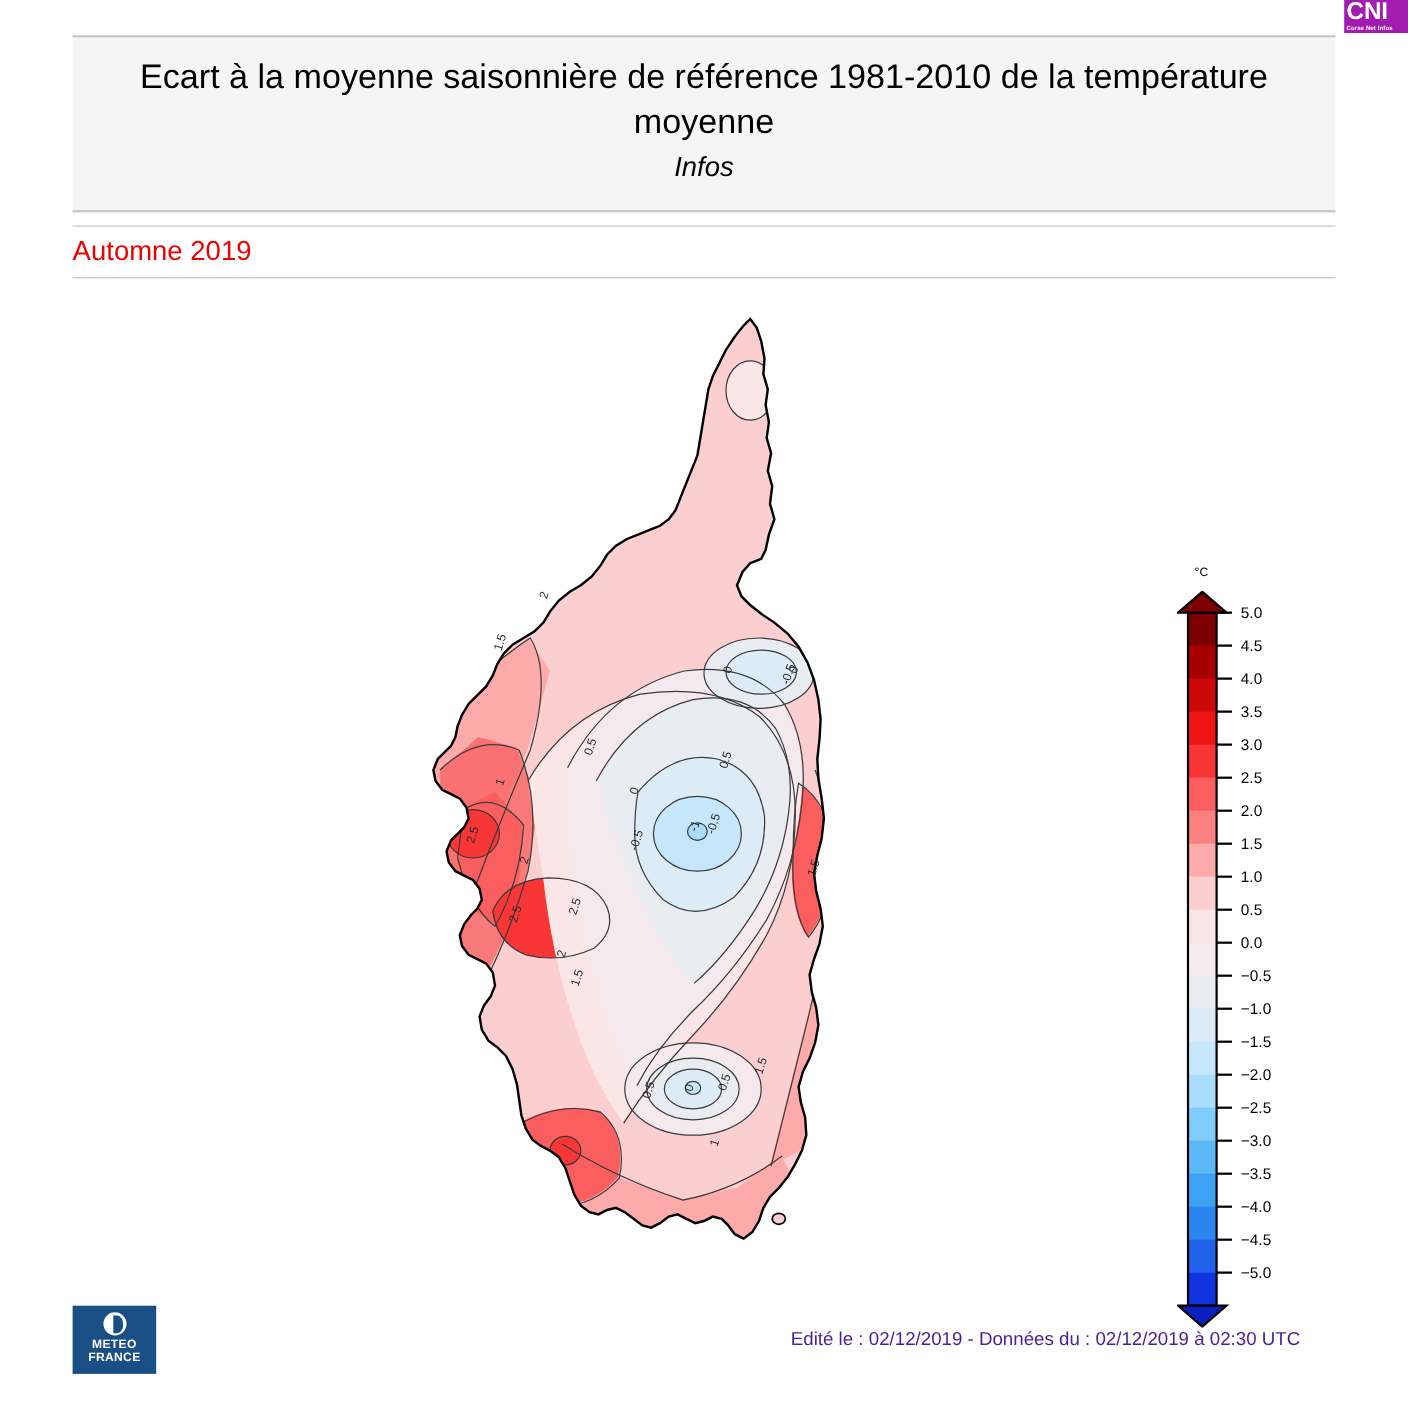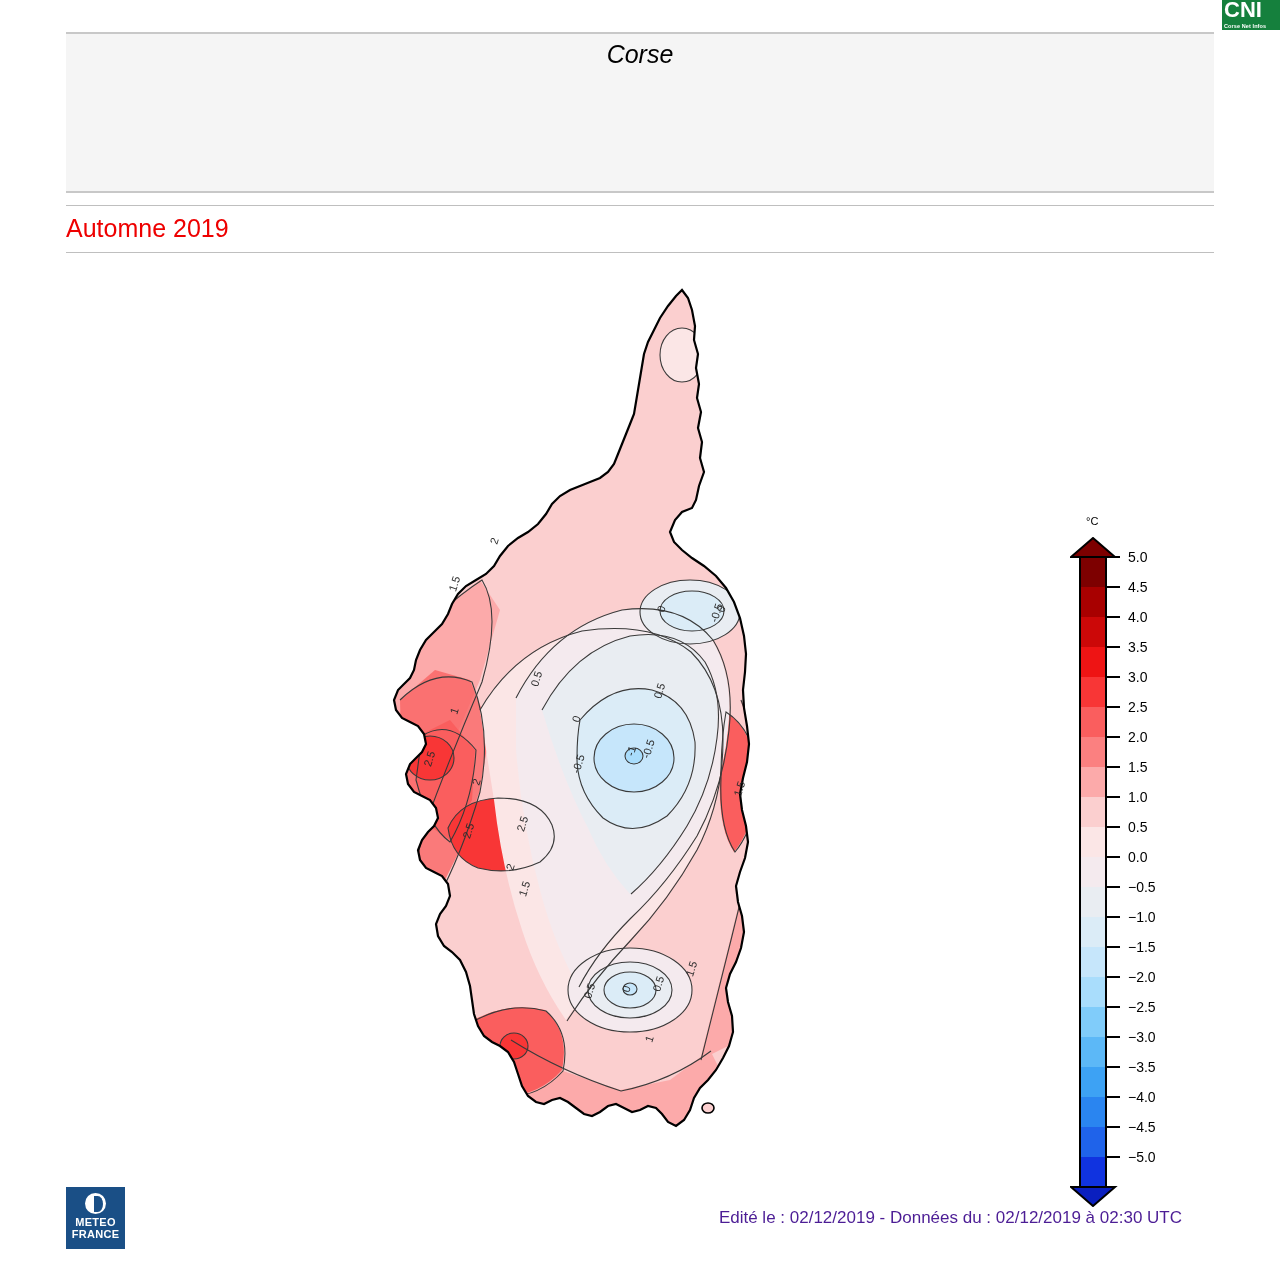--- a/index.html
+++ b/index.html
@@ -15,21 +15,21 @@
     overflow: hidden;
   }
 
   
   #cni-logo {
     position: absolute;
     top: 0px;
     left: 1222px;
     width: 58px;
     height: 30px;
-    background: #15803d;
+    background: #a21caf;
     overflow: hidden;
   }
   #cni-logo .cni-main {
     position: absolute;
     top: -3px;
     left: 2px;
     font-size: 22px;
     font-weight: bold;
     color: #ffffff;
     letter-spacing: 0px;
@@ -119,21 +119,21 @@
     font-size: 11px;
     color: #000;
   }
   #cb-svg { position: absolute; left: 0px; top: 22px; }
 
   
   #mf-logo {
     position: absolute;
     left: 66px;
     top: 1187px;
-    width: 59px;
+    width: 76px;
     height: 62px;
     background: #1a4f86;
     color: #ffffff;
     text-align: center;
   }
   #mf-logo .mf-mark {
     margin: 6px auto 2px auto;
     width: 21px;
     height: 21px;
     border-radius: 50%;
@@ -167,21 +167,22 @@
 </style>
 </head>
 <body>
 
 <div id="cni-logo">
   <span class="cni-main">CNI</span>
   <span class="cni-sub">Corse Net Infos</span>
 </div>
 
 <div id="title-band">
-  <div id="sub-title">Corse</div>
+  <h1 id="main-title">Ecart à la moyenne saisonnière de référence 1981-2010 de la température moyenne</h1>
+  <div id="sub-title">Infos</div>
 </div>
 
 <div id="period-band">
   <span id="period-label">Automne 2019</span>
 </div>
 
 <div id="map-area">
 <svg id="map-svg" width="480" height="910" viewBox="0 0 480 910" xmlns="http://www.w3.org/2000/svg">
   <defs>
     <clipPath id="corsica-clip">

